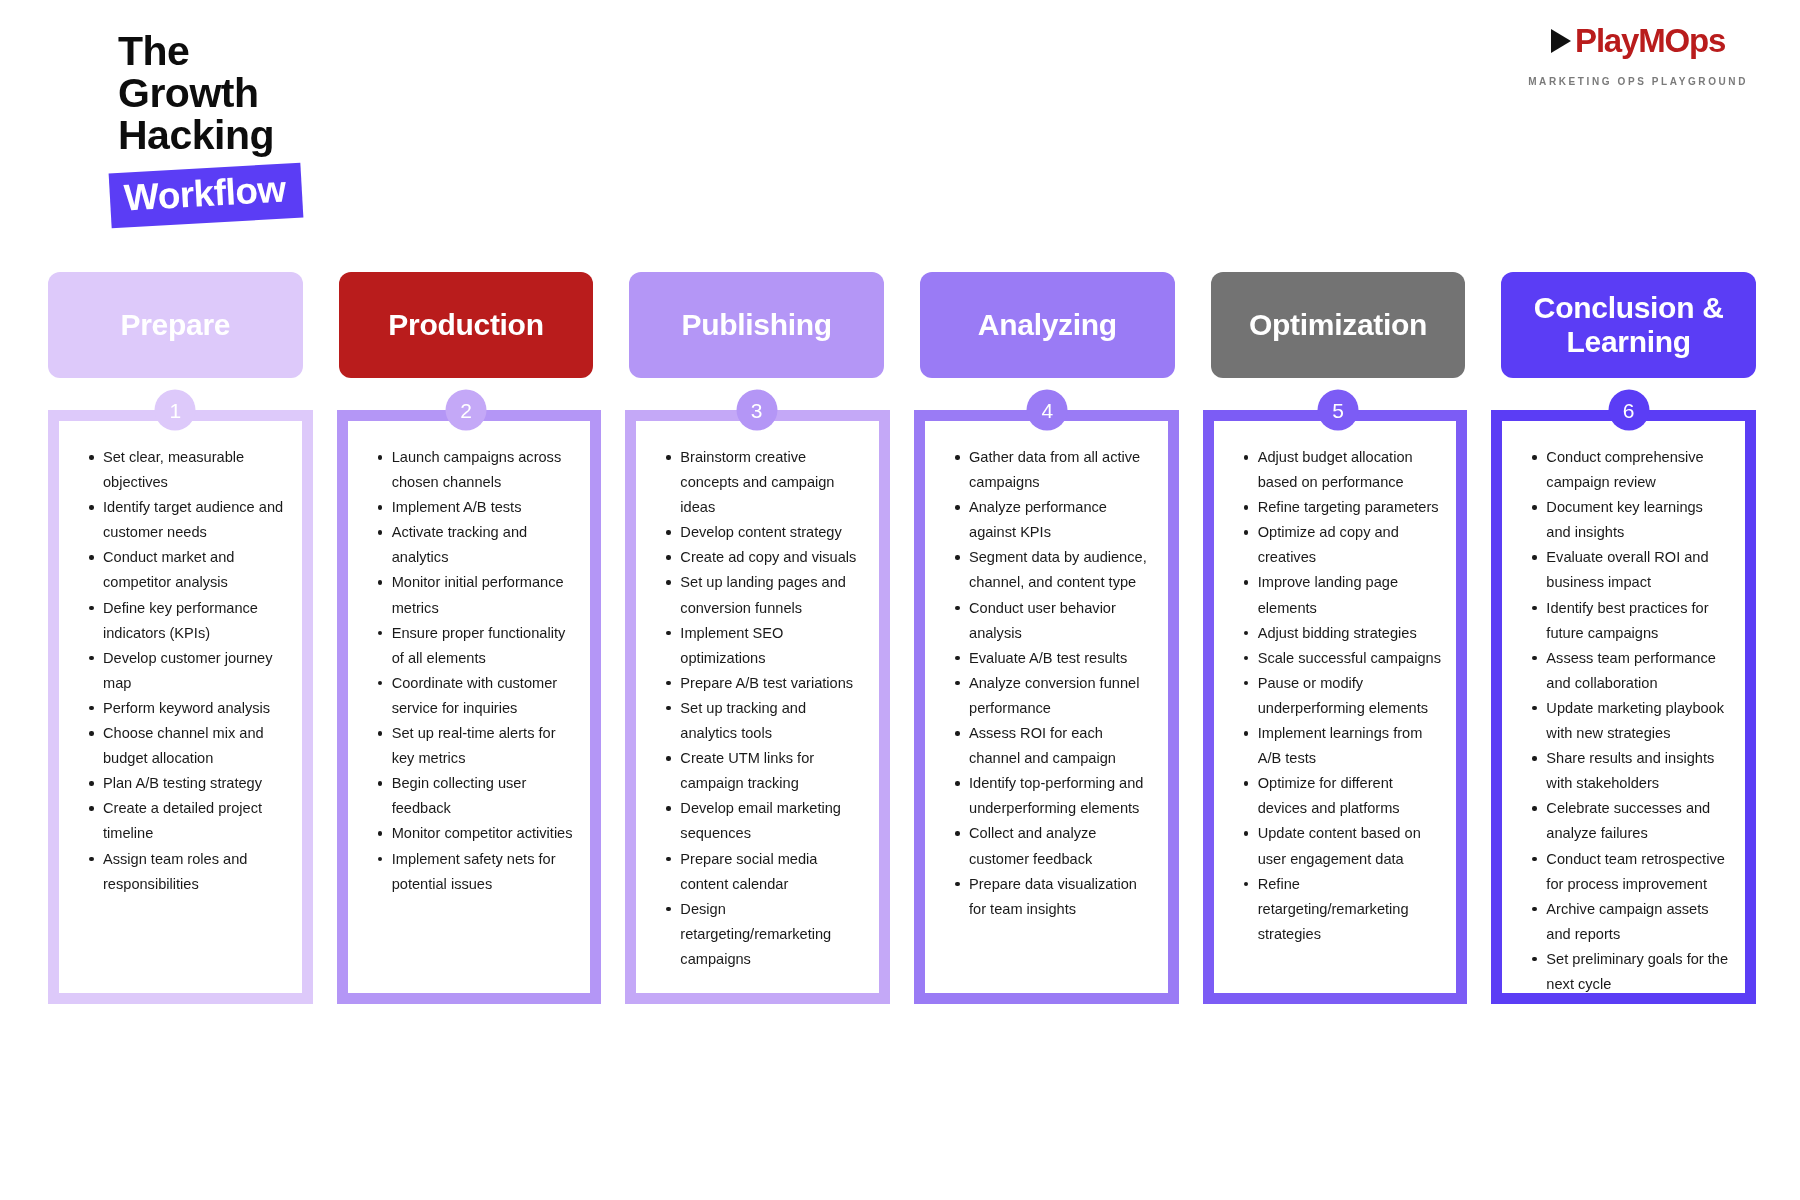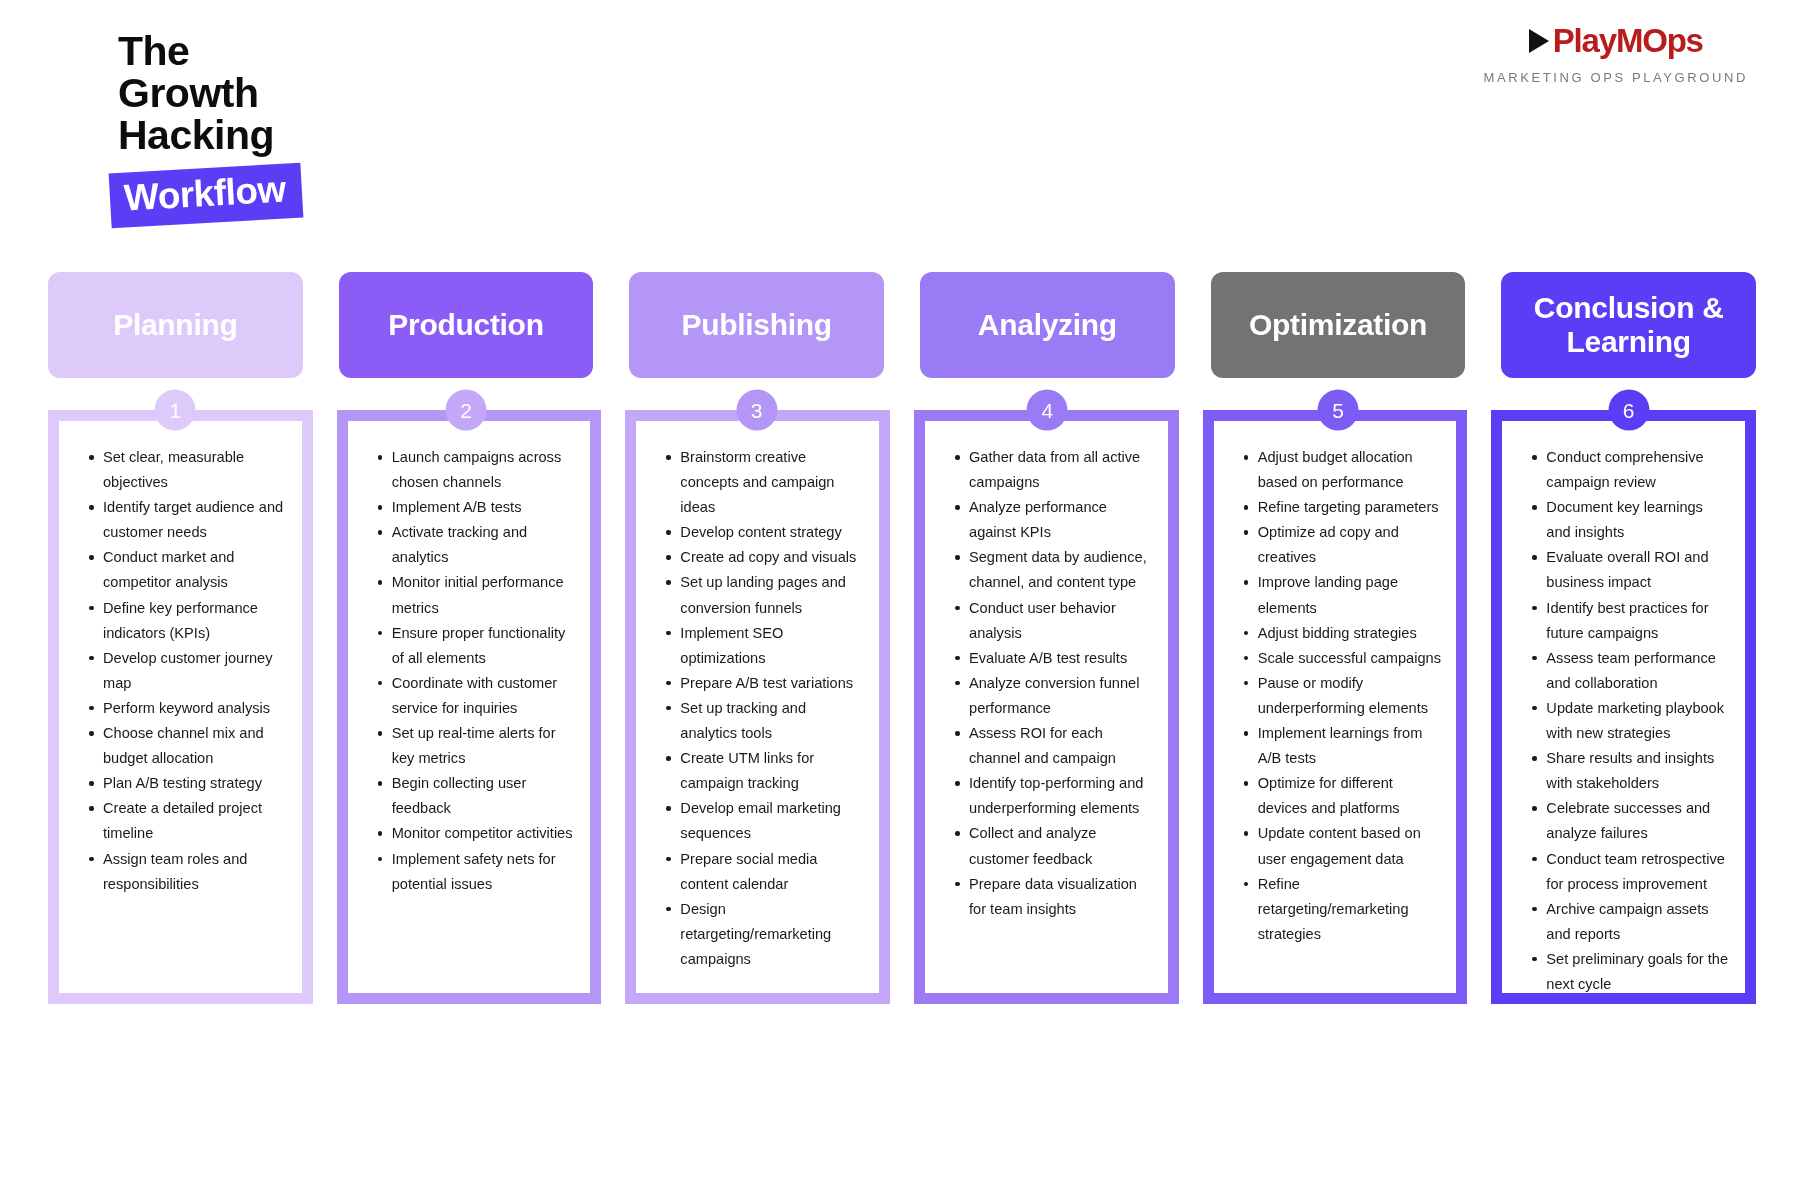--- a/index.html
+++ b/index.html
@@ -78,25 +78,25 @@
   }
 
   #logo-word {
     font-size: 33px;
     font-weight: bold;
     color: #b91c1c;
     letter-spacing: -1.2px;
   }
 
   #logo-tagline {
-    margin-top: 10px;
-    font-size: 13px;
+    margin-top: 16px;
+    font-size: 10px;
     letter-spacing: 2.6px;
     color: #7a7a7a;
-    font-weight: normal;
+    font-weight: bold;
   }
 
   
   #board {
     position: absolute;
     left: 48px;
     top: 272px;
     width: 1708px;
   }
 
@@ -220,23 +220,23 @@
         <div id="logo-word">PlayMOps</div>
       </div>
       <div id="logo-tagline">MARKETING OPS PLAYGROUND</div>
     </div>
 
   </div>
 
   <div id="board">
     <div id="header-row">
         <div class="col-head" style="background: rgb(221, 201, 250);">
-          <div class="col-head-label">Planning</div>
-        </div>
-        <div class="col-head" style="background: #8b5cf6;">
+          <div class="col-head-label">Prepare</div>
+        </div>
+        <div class="col-head" style="background: #b91c1c;">
           <div class="col-head-label">Production</div>
         </div>
         <div class="col-head" style="background: rgb(180, 150, 246);">
           <div class="col-head-label">Publishing</div>
         </div>
         <div class="col-head" style="background: rgb(154, 123, 245);">
           <div class="col-head-label">Analyzing</div>
         </div>
         <div class="col-head" style="background: #737373; margin-top: 20px;">
           <div class="col-head-label">Optimization</div>

